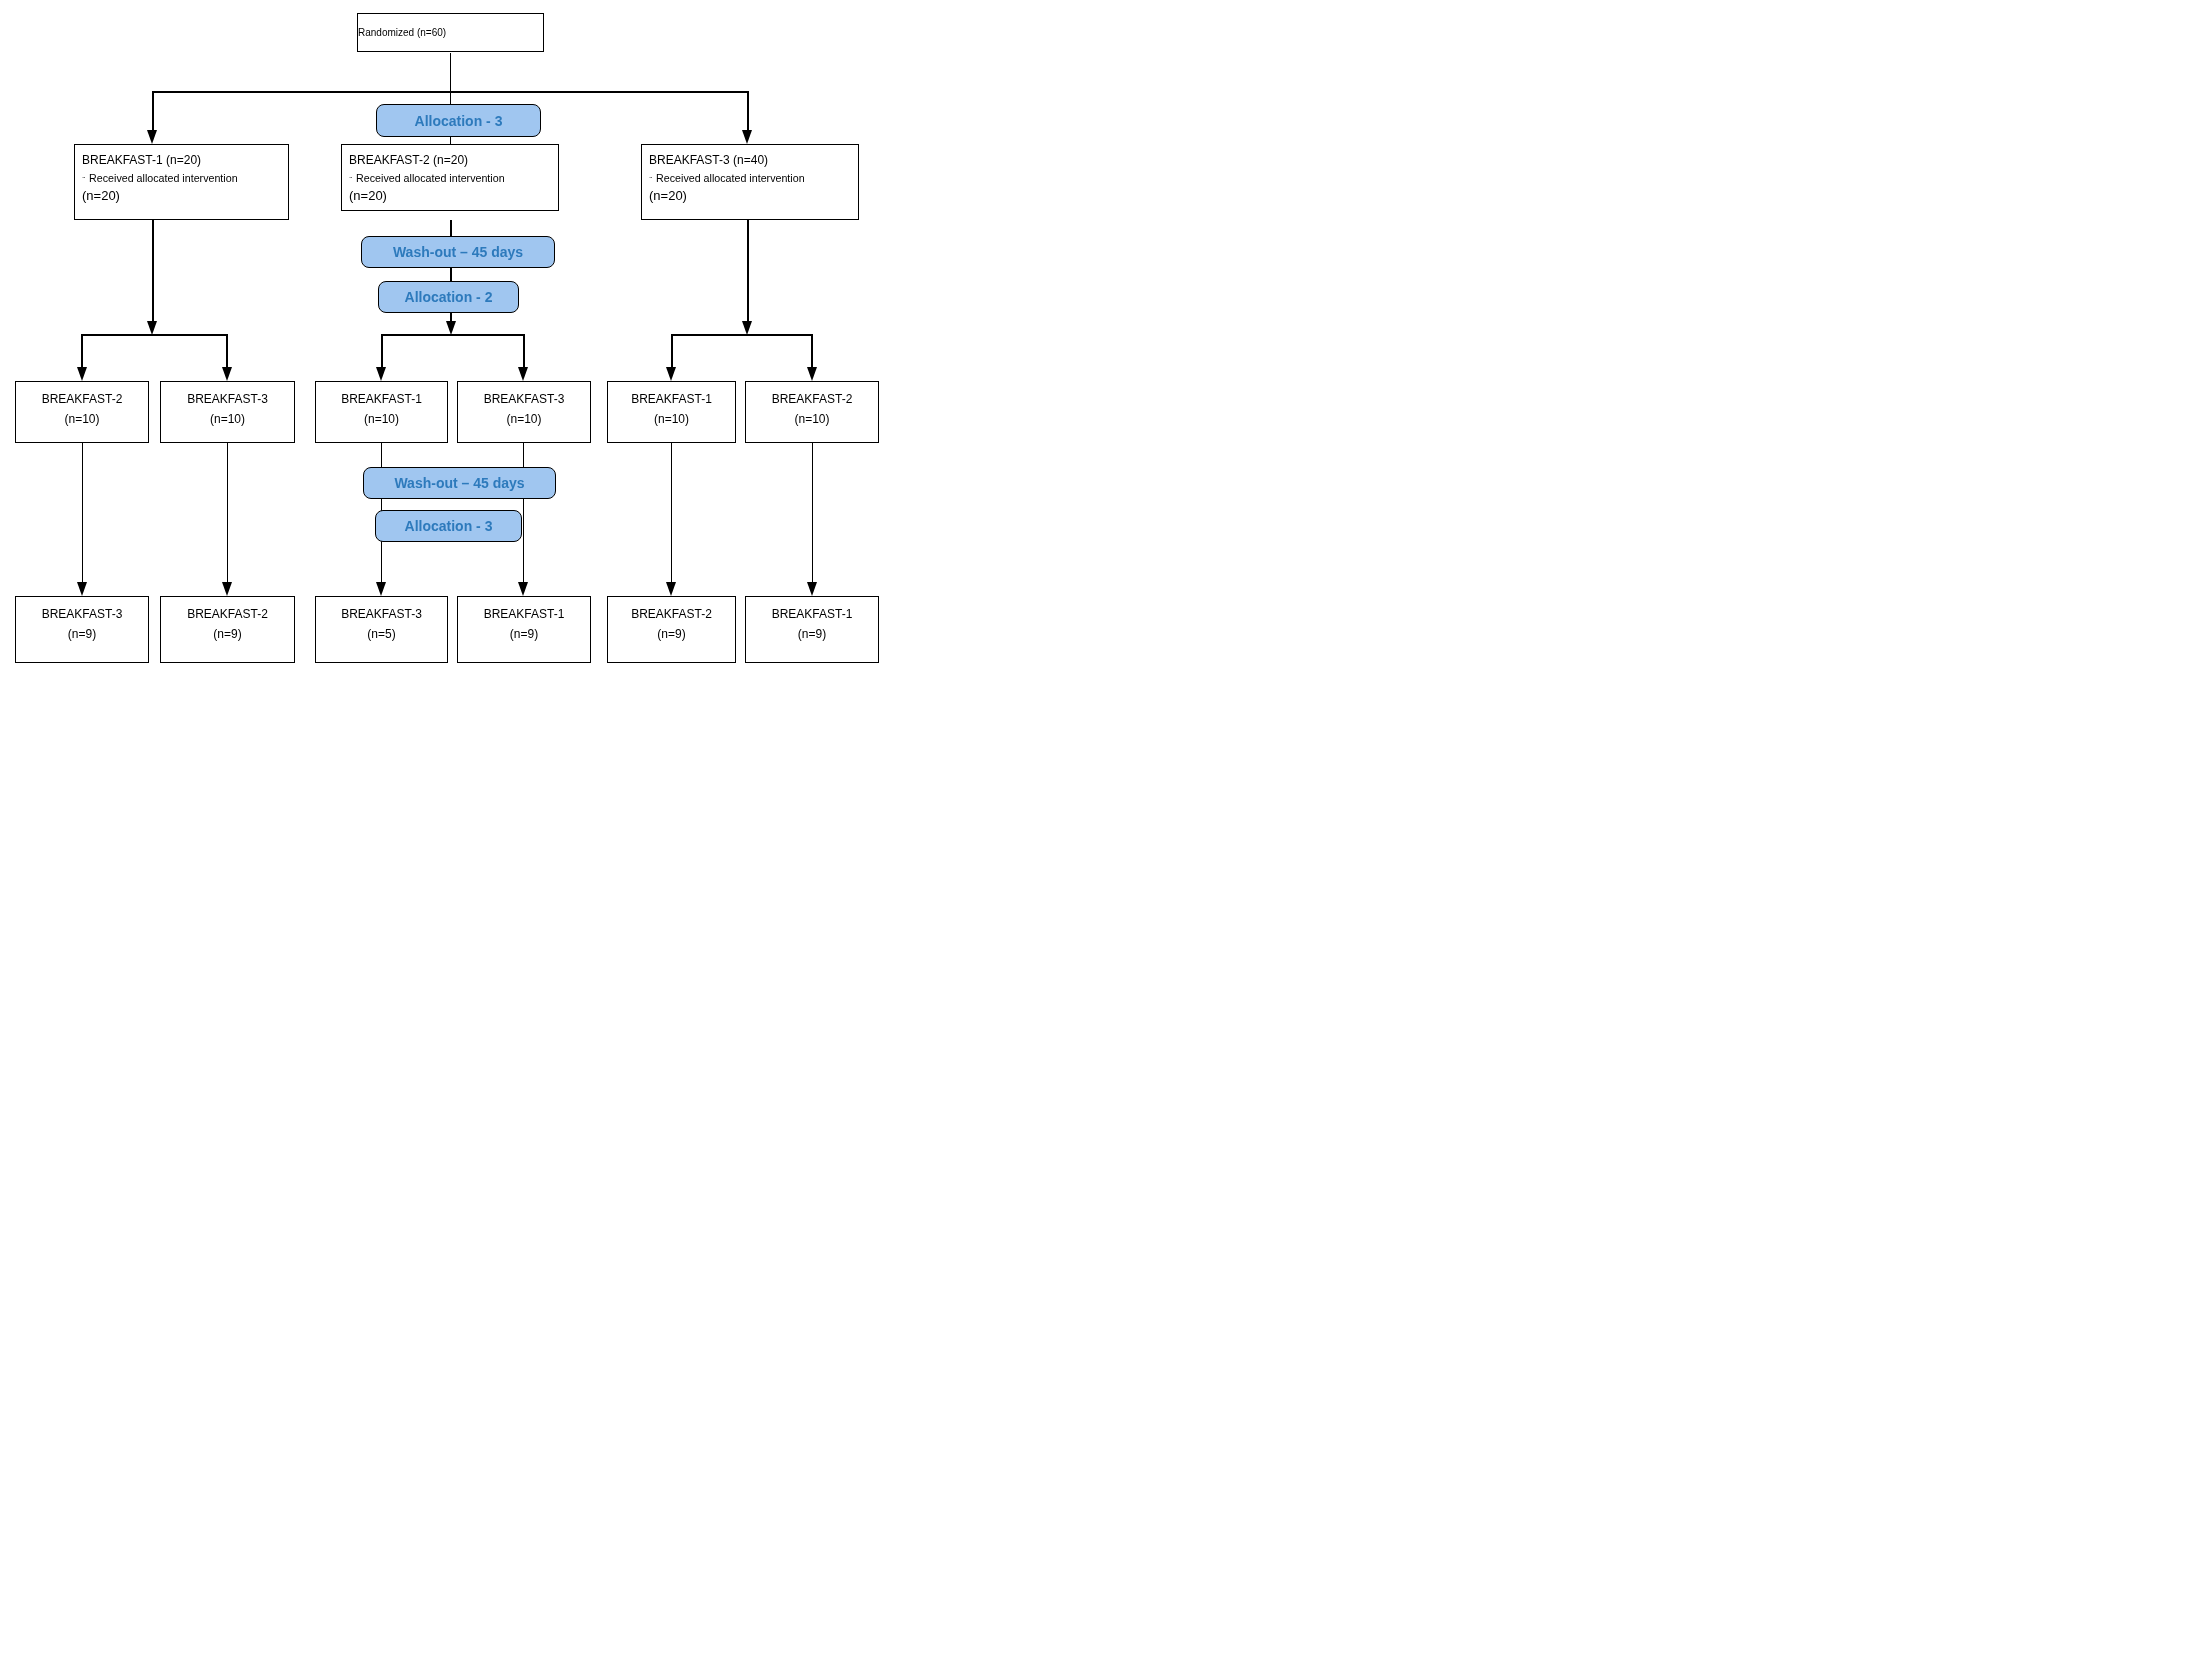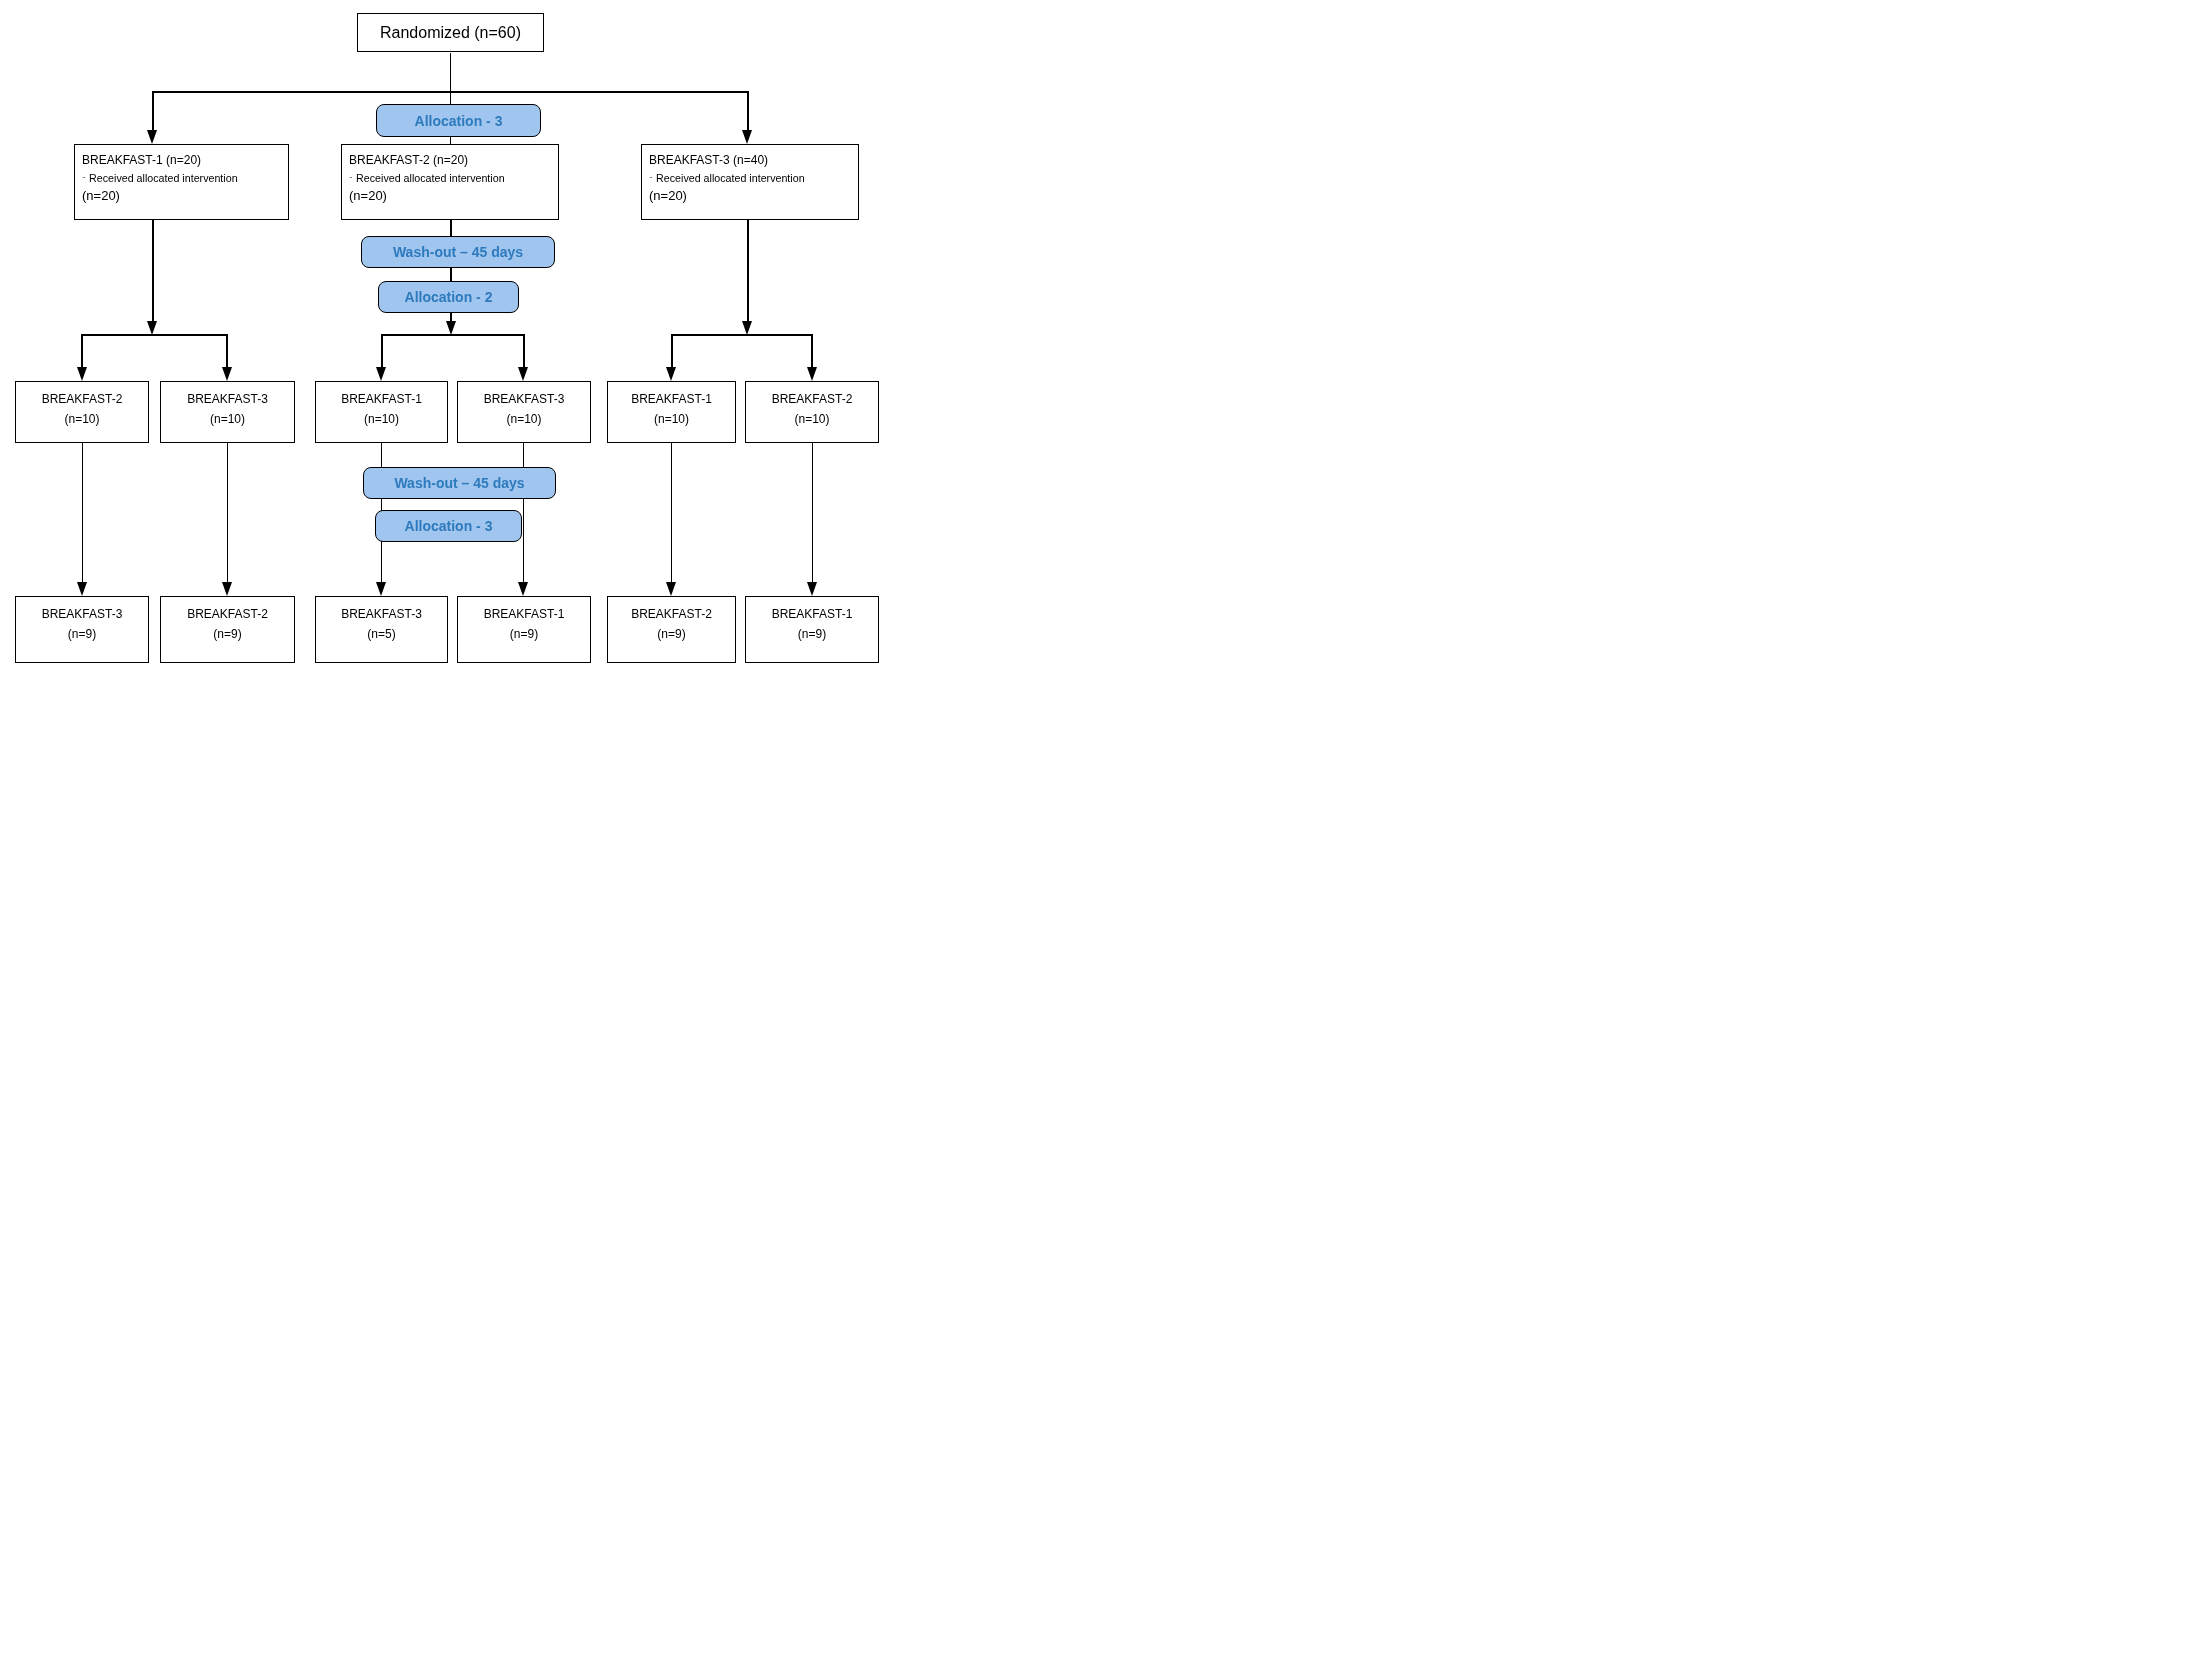--- a/index.html
+++ b/index.html
@@ -4,21 +4,21 @@
 <style>
   html,body{margin:0;padding:0;background:#ffffff;}
   .canvas{
     position:relative;width:891px;height:668px;background:#ffffff;
     font-family:"Liberation Sans",sans-serif;color:#000;
   }
   
   .box{
     position:absolute;background:#fff;border:1.7px solid #000;box-sizing:border-box;z-index:2;
   }
-  .rand{display:flex;align-items:center;justify-content:center;font-size:16px;}
+  .rand{display:flex;align-items:center;font-size:10px;}
   .arm{padding:7.5px 7px 0 7px;}
   .arm-title{font-size:12px;margin-bottom:5.2px;}
   .arm-desc{font-size:10.7px;margin-bottom:4px;}
   .arm-desc2{font-size:13px;}
   .bullet{font-size:6.4px;letter-spacing:-0.6px;vertical-align:1.7px;margin-right:4px;}
   .cell{display:flex;flex-direction:column;align-items:center;padding-top:10.4px;gap:5.2px;
         font-size:12px;text-align:center;}
   
   .pill{
     position:absolute;box-sizing:border-box;z-index:3;
@@ -92,21 +92,21 @@
   <div class="pill" style="left:361px;top:236px;width:194px;height:32px">Wash-out – 45 days</div>
   <div class="pill" style="left:378px;top:281px;width:141px;height:32px">Allocation - 2</div>
   <div class="pill" style="left:363px;top:467px;width:193px;height:32px">Wash-out – 45 days</div>
   <div class="pill" style="left:375px;top:510px;width:147px;height:32px">Allocation - 3</div>
 
   <div class="box arm" style="left:74px;top:144px;width:215px;height:76px">
     <div class="arm-title">BREAKFAST-1 (n=20)</div>
     <div class="arm-desc"><span class="bullet">··</span><span>Received allocated intervention</span></div>
     <div class="arm-desc2">(n=20)</div>
   </div>
-  <div class="box arm" style="left:341px;top:144px;width:218px;height:76px">
+  <div class="box arm" style="left:341px;top:144px;width:218px;height:67px">
     <div class="arm-title">BREAKFAST-2 (n=20)</div>
     <div class="arm-desc"><span class="bullet">··</span><span>Received allocated intervention</span></div>
     <div class="arm-desc2">(n=20)</div>
   </div>
   <div class="box arm" style="left:641px;top:144px;width:218px;height:76px">
     <div class="arm-title">BREAKFAST-3 (n=40)</div>
     <div class="arm-desc"><span class="bullet">··</span><span>Received allocated intervention</span></div>
     <div class="arm-desc2">(n=20)</div>
   </div>
 

